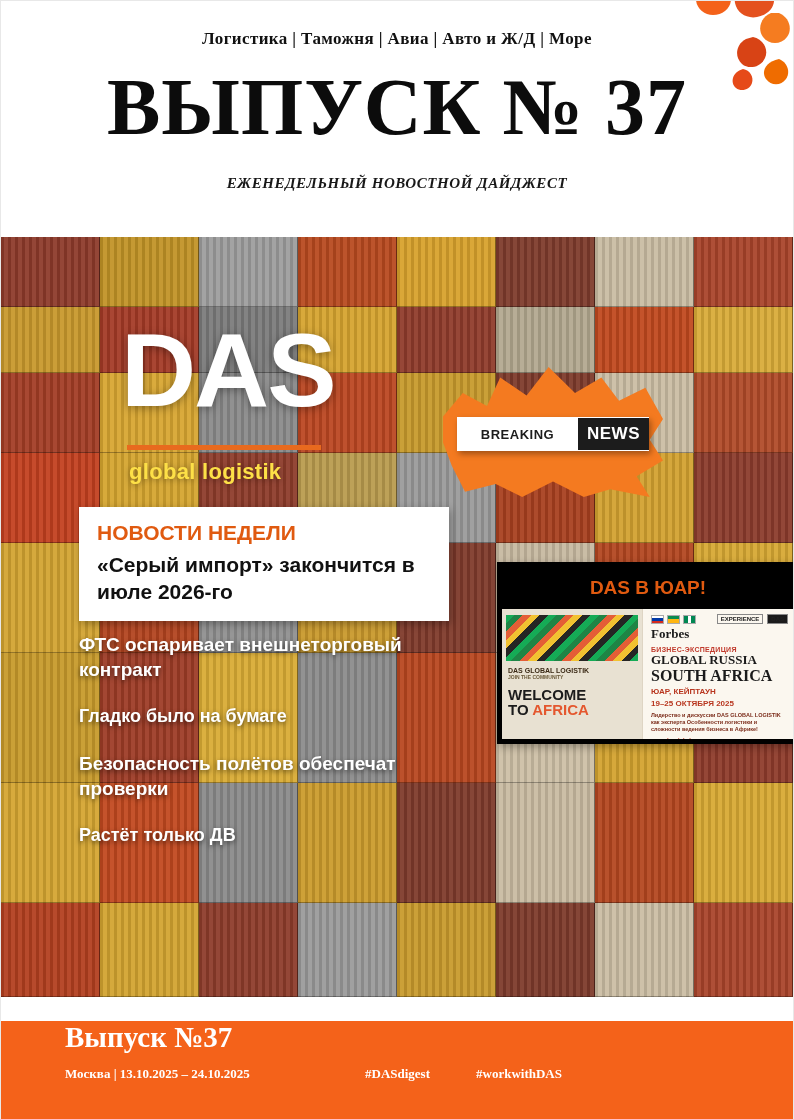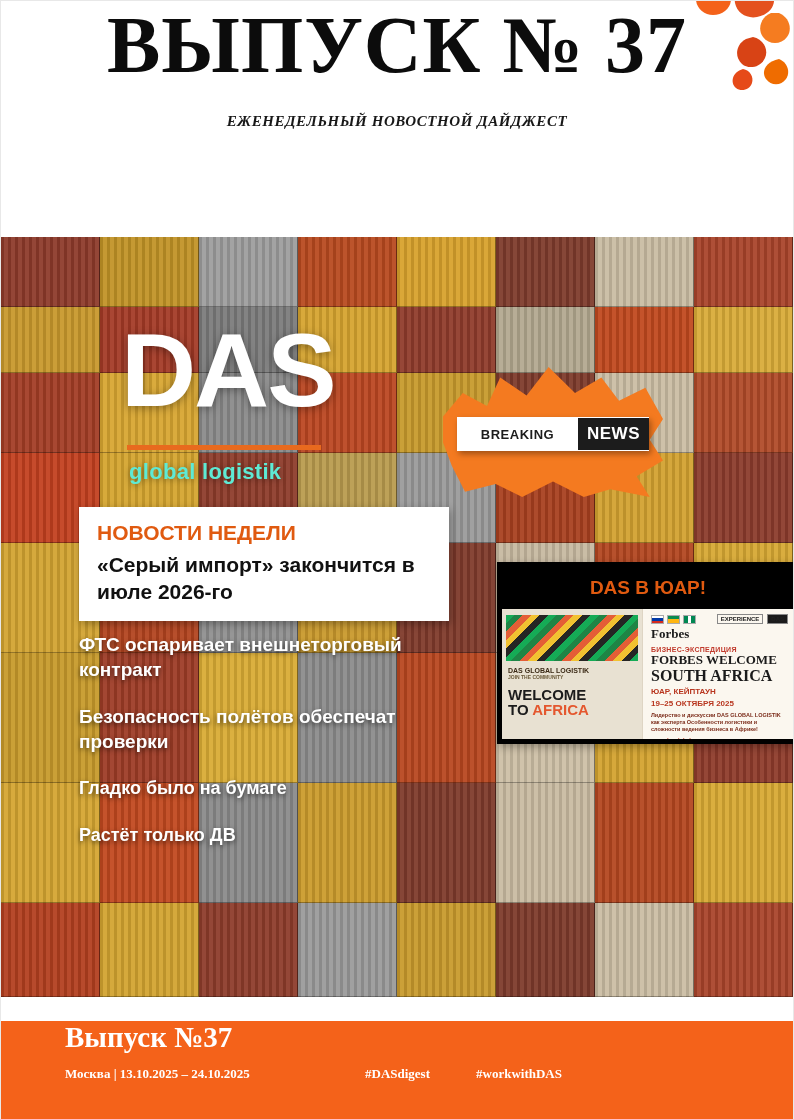--- a/index.html
+++ b/index.html
@@ -33,20 +33,21 @@
     color: #111;
     letter-spacing: 0.4px;
   }
   .masthead {
     font-family: "Liberation Serif", serif;
     font-weight: bold;
     font-size: 80px;
     line-height: 88px;
     letter-spacing: 1px;
     color: #0c0c0c;
+    margin-top: 14px;
   }
   .subtitle {
     font-family: "Liberation Serif", serif;
     font-style: italic;
     font-weight: bold;
     font-size: 15px;
     letter-spacing: 0.6px;
     color: #181818;
     margin-top: 24px;
   }
@@ -80,21 +81,21 @@
     line-height: 96px;
     letter-spacing: -2px;
     text-shadow: 0 2px 10px rgba(0,0,0,.35);
   }
   .logo-underline {
     position: absolute; left: 126px; top: 208px;
     width: 194px; height: 5px; background: #e86a1e;
   }
   .logo-sub {
     position: absolute; left: 128px; top: 222px;
-    color: #5eead4; font-size: 22px; font-weight: 600; letter-spacing: .3px;
+    color: #fde047; font-size: 22px; font-weight: 600; letter-spacing: .3px;
     text-shadow: 0 1px 6px rgba(0,0,0,.4);
   }
 
   
   .breaking-wrap {
     position: absolute; left: 442px; top: 130px; width: 220px; height: 130px;
   }
   .breaking-burst {
     position: absolute; inset: 0;
     background: #f47a20;
@@ -229,20 +230,21 @@
     <svg class="leaves" viewBox="0 0 200 160">
       <g fill="#e4511e">
         <path d="M150 4 c12 -6 26 -2 30 8 c4 10 -4 20 -16 22 c-10 2 -20 -4 -22 -14 c-1 -7 2 -13 8 -16z"></path>
         <path d="M186 30 c10 4 14 16 8 24 c-6 8 -18 8 -24 0 c-6 -8 -2 -20 8 -24z" fill="#f57c20"></path>
         <path d="M160 54 c10 2 16 12 12 21 c-4 9 -16 12 -23 6 c-8 -7 -6 -20 4 -25z" fill="#d84315"></path>
         <path d="M120 0 c10 0 18 8 18 16 c0 9 -8 16 -18 16 c-9 0 -17 -7 -17 -16 c0 -8 8 -16 17 -16z" fill="#f4621a"></path>
         <path d="M186 76 c8 3 12 13 7 20 c-5 7 -15 7 -20 0 c-5 -7 -1 -17 13 -20z" fill="#ef6c00"></path>
         <path d="M150 86 c7 1 11 8 9 14 c-2 7 -11 9 -16 5 c-6 -5 -4 -16 7 -19z" fill="#e64a19"></path>
       </g>
     </svg>
+    <div class="topnav">Логистика | Таможня |  Авиа | Авто и Ж/Д | Море</div>
     <div class="masthead">ВЫПУСК № 37</div>
     <div class="subtitle">ЕЖЕНЕДЕЛЬНЫЙ НОВОСТНОЙ ДАЙДЖЕСТ</div>
   </div>
 
   <div class="cover">
     <div class="containers">
       <div class="row" style="top:0;height:70px;">
         <div class="box" style="background-color:#8d3a2a"></div>
           <div class="box" style="background-color:#c19326"></div>
         <div class="box" style="background-color:#9d9d9d"></div>
@@ -336,22 +338,22 @@
       </div>
     </div>
 
     <div class="news-card">
       <div class="hl">НОВОСТИ НЕДЕЛИ</div>
       <div class="tx">«Серый импорт» закончится в июле 2026-го</div>
     </div>
 
     <div class="headlines">
       <div class="h">ФТС оспаривает внешнеторговый контракт</div>
+      <div class="h small">Гладко было на бумаге</div>
       <div class="h">Безопасность полётов обеспечат проверки</div>
-      <div class="h small">Гладко было на бумаге</div>
       <div class="h small">Растёт только ДВ</div>
     </div>
 
     <div class="panel sa-panel">
       <div class="panel-title">DAS В ЮАР!</div>
       <div class="sa-ad">
         <div class="sa-left">
           <div class="sa-zig"></div>
           <div class="sa-ltext">
             <span>DAS GLOBAL LOGISTIK</span>
@@ -368,21 +370,21 @@
             <span>EXPERIENCE</span>
             <span class="sa-brand-das">DAS</span>
           </div>
           <div class="sa-flags">
             <i class="f-ru"></i>
             <i class="f-za"></i>
             <i class="f-ng"></i>
           </div>
           <div class="sa-forbes">Forbes</div>
           <div class="sa-exp">БИЗНЕС-ЭКСПЕДИЦИЯ</div>
-          <div class="sa-big">FORBES WELCOME</div>
+          <div class="sa-big">GLOBAL RUSSIA</div>
           <div class="sa-big2">SOUTH AFRICA</div>
           <div class="sa-date">ЮАР, КЕЙПТАУН</div>
           <div class="sa-date">19–25 ОКТЯБРЯ 2025</div>
           <div class="sa-fine">Лидерство и дискуссии DAS GLOBAL LOGISTIK как эксперта Особенности логистики и сложности ведения бизнеса в Африке!</div>
           <div class="sa-fine" style="color:#b8361f">www.dasglobal.ru</div>
         </div>
       </div>
     </div>
 
   </div>

